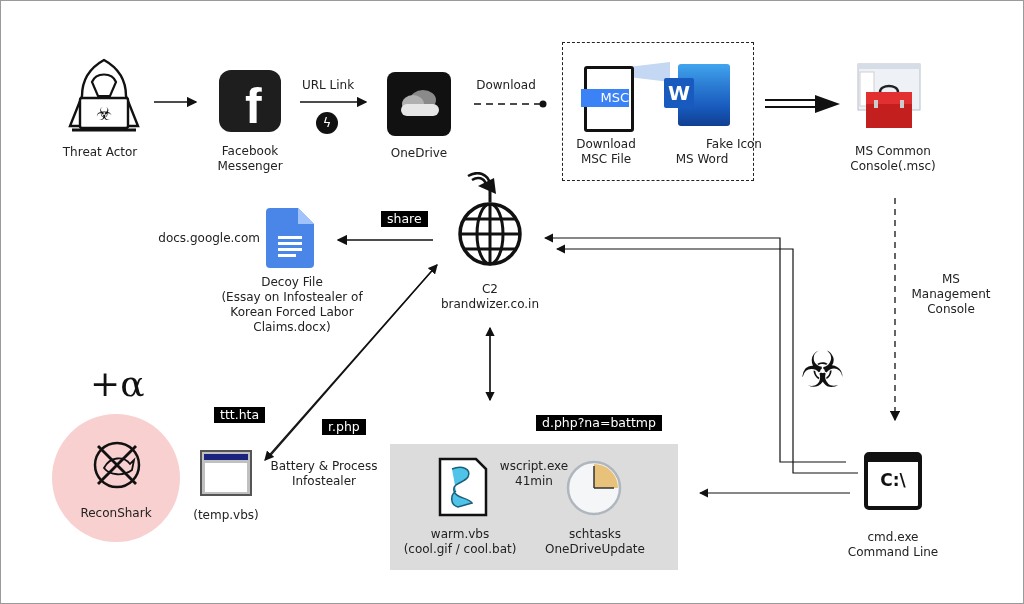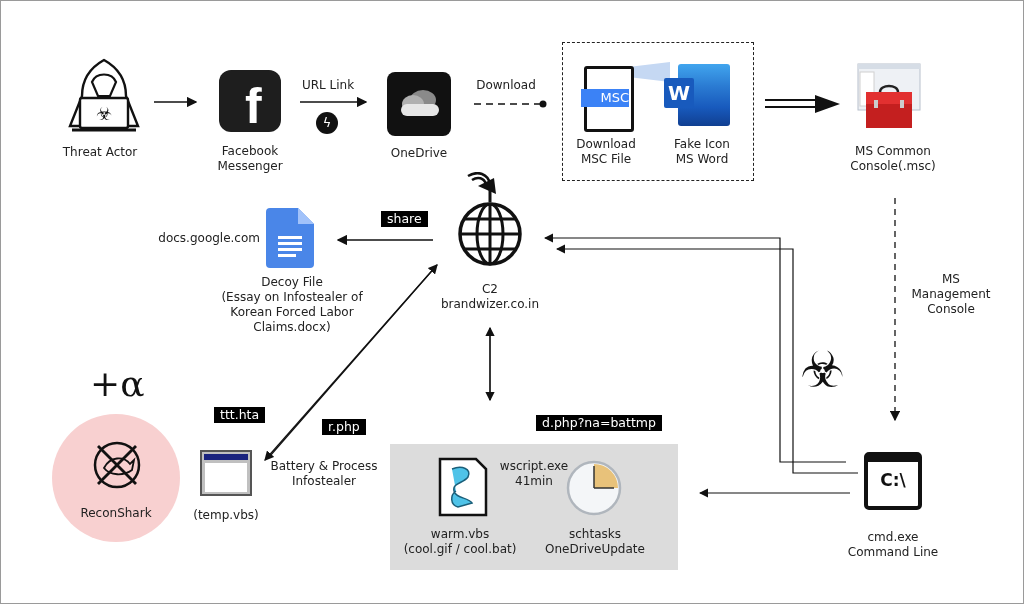--- a/index.html
+++ b/index.html
@@ -88,21 +88,21 @@
 </svg>
 <div class="abs" style="left:584px;top:66px;width:44px;height:60px;border:3px solid #111;border-radius:3px;background:#fff">
   <div class="abs" style="left:-6px;top:20px;width:48px;height:18px;background:#3b82f6;color:#fff;font-size:13px;font-weight:normal;text-align:right;line-height:18px">MSC</div>
 </div>
 <div class="lbl" style="left:568px;top:137px;width:76px">Download</div>
 <div class="lbl" style="left:568px;top:152px;width:76px">MSC File</div>
 
 <div class="abs" style="left:678px;top:64px;width:52px;height:62px;background:linear-gradient(#41a5ee,#2b7cd3 35%,#185abd 70%,#103f91);border-radius:3px">
   <div class="abs" style="left:-14px;top:14px;width:30px;height:30px;background:#185abd;color:#fff;font-weight:bold;font-size:20px;text-align:center;line-height:30px;border-radius:2px">W</div>
 </div>
-<div class="lbl" style="left:664px;top:137px;width:76px">Fake Icon</div>
+<div class="lbl" style="left:696px;top:137px;width:76px">Fake Icon</div>
 <div class="lbl" style="left:664px;top:152px;width:76px">MS Word</div>
 
 <svg class="abs" style="left:854px;top:62px" width="70" height="70" viewBox="0 0 70 70">
   <rect x="4" y="2" width="62" height="46" fill="#eef1f5" stroke="#b8c0cc"></rect>
   <rect x="4" y="2" width="62" height="5" fill="#d6dde6"></rect>
   <rect x="6" y="10" width="14" height="34" fill="#fff" stroke="#d0d0d0"></rect>
   <path d="M26,30 C26,22 44,22 44,30" fill="none" stroke="#222" stroke-width="2.5"></path>
   <rect x="12" y="30" width="46" height="12" fill="#e23030"></rect>
   <rect x="12" y="42" width="46" height="24" fill="#c41f1f"></rect>
   <rect x="20" y="38" width="4" height="8" fill="#ccc"></rect>

